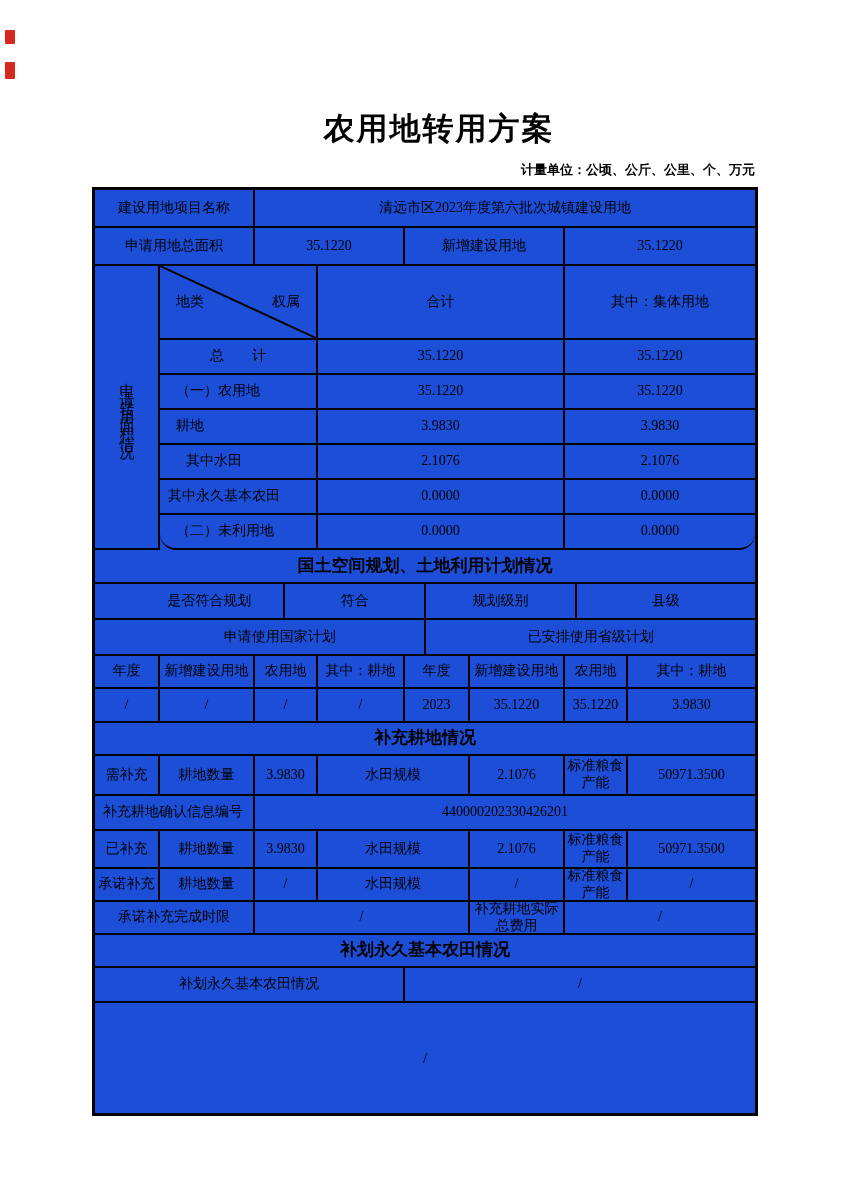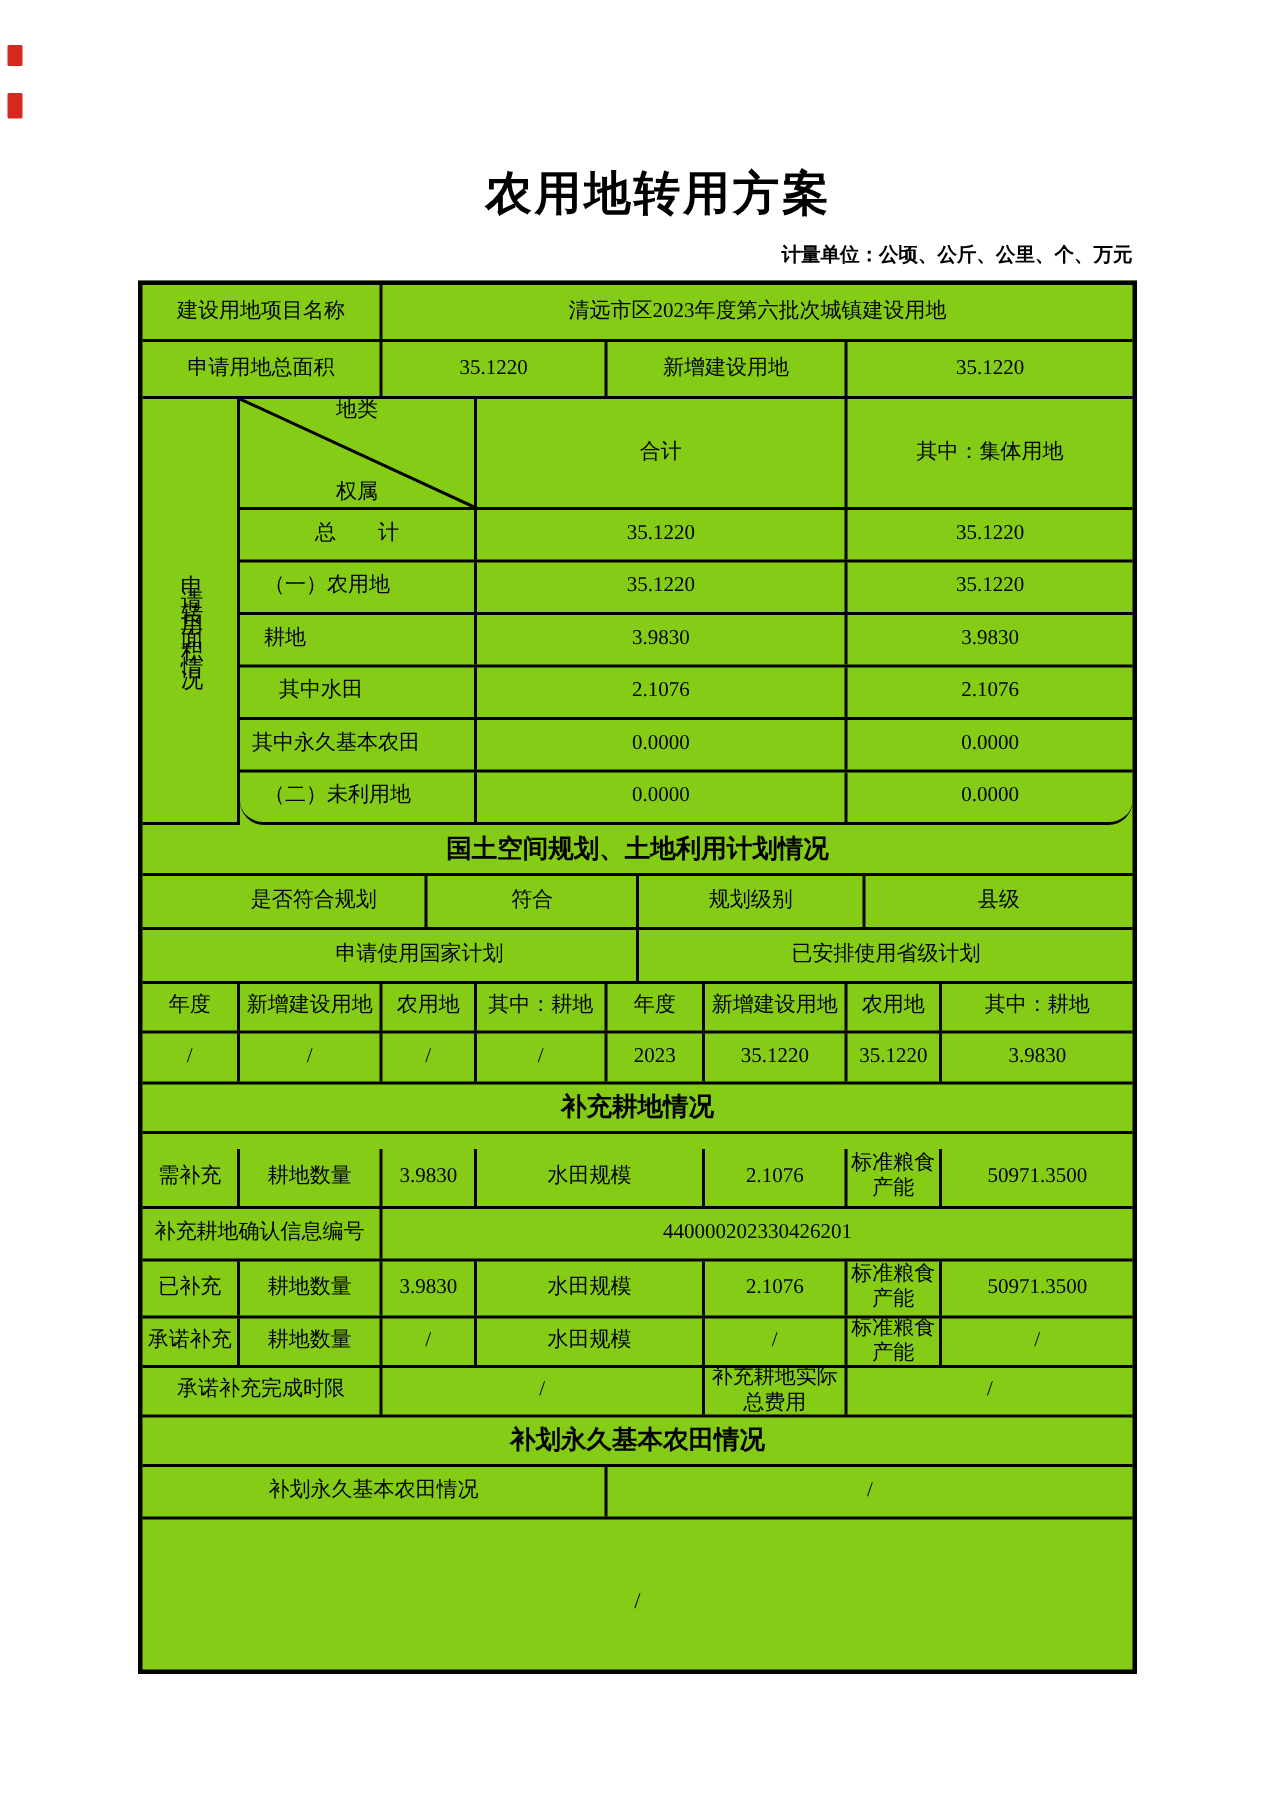--- a/index.html
+++ b/index.html
@@ -14,52 +14,52 @@
   }
   .unit-note{
     position:absolute;top:161px;right:95px;font-size:13px;font-weight:bold;
   }
   .red-mark{position:absolute;background:#d5281e;border-radius:1px;}
   .rm1{left:5px;top:30px;width:10px;height:14px;}
   .rm2{left:5px;top:62px;width:10px;height:17px;}
 
   .tbl{
     position:absolute;left:92px;top:187px;width:666px;height:929px;
-    border:3px solid #000;box-sizing:border-box;background:#84cc16;
+    border:3px solid #000;box-sizing:border-box;background:#1d4ed8;
   }
   .row{display:flex;border-bottom:2px solid #000;box-sizing:border-box;}
   .row.bb0{border-bottom:none;}
   .c{
     display:flex;align-items:center;justify-content:center;
     border-right:2px solid #000;box-sizing:border-box;
     font-size:14px;line-height:1.2;text-align:center;overflow:hidden;
   }
   .c:last-child{border-right:none;}
   .left{justify-content:flex-start;text-align:left;}
   .sec{font-size:17px;font-weight:bold;}
   .pl16{padding-left:16px;}.pl22{padding-left:8px;}.pl26{padding-left:26px;}.pl8{padding-left:8px;}
   .w65{width:65px;}.w95{width:95px;}.w63{width:63px;}.w87{width:87px;}.w127{width:127px;}
   .w150{width:150px;}.w152{width:152px;}.w158{width:158px;}.w160{width:160px;}.w190{width:190px;}
   .w215{width:215px;}.w247{width:247px;}.w310{width:310px;}.w350{width:350px;}
   .w500{width:500px;}.w660{width:660px;}
   .h33{height:33px;}.h34{height:34px;}.h35{height:35px;}.h36{height:36px;padding-left:40px;}
-  .h38{height:38px;}.h40{height:40px;margin-top:10px;}.h74{height:74px;}.h110{height:110px;}.h284{height:284px;}
+  .h38{height:38px;}.h40{height:40px;}.h74{height:74px;}.h110{height:110px;}.h284{height:284px;}
   .vcell{
     width:65px;height:284px;border-right:2px solid #000;border-bottom:2px solid #000;
     box-sizing:border-box;display:flex;align-items:center;justify-content:center;
     writing-mode:vertical-rl;text-orientation:upright;letter-spacing:9px;
     font-size:15px;
   }
   .tblock{width:595px;box-sizing:border-box;}
   .tblock .row:last-child{border-bottom:2px solid #000;border-radius:16px;}
   .diagcell{position:relative;padding:0;}
   .diagcell svg{position:absolute;left:0;top:0;width:100%;height:100%;}
   .diag-inner{
     position:relative;width:100%;height:100%;display:flex;
-    align-items:center;justify-content:space-between;padding:0 16px;box-sizing:border-box;flex-direction:column;
+    align-items:center;justify-content:space-between;padding:0 16px;box-sizing:border-box;
   }
 </style>
 </head>
 <body>
 
 <div class="page">
 
   <div class="red-mark rm1"></div>
   <div class="red-mark rm2"></div>
 

